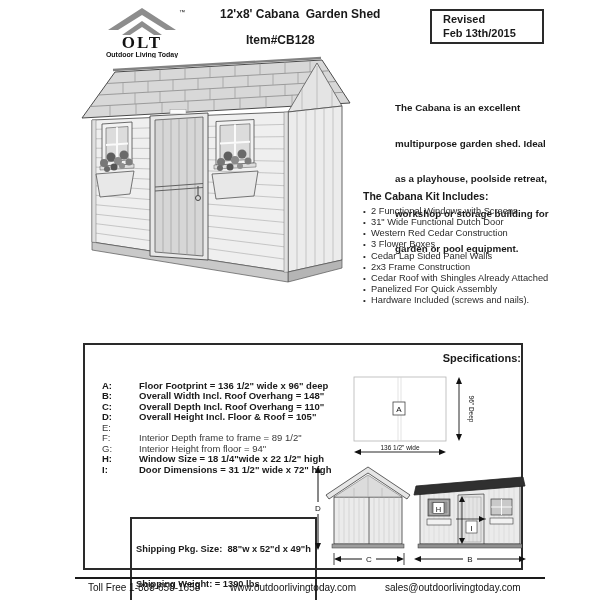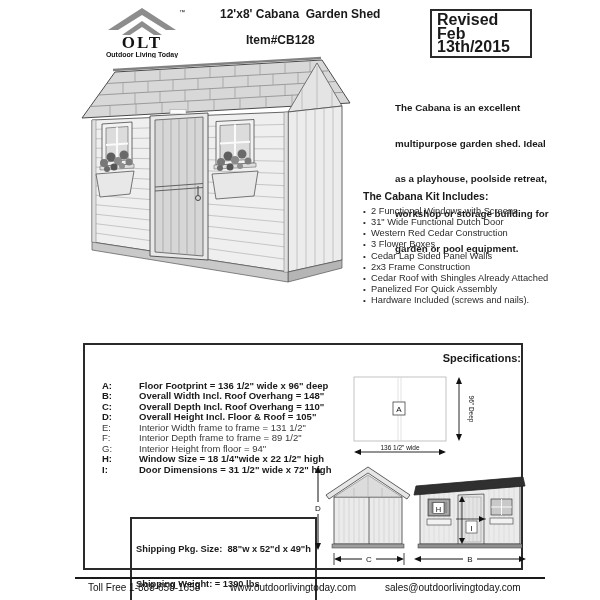--- a/index.html
+++ b/index.html
@@ -1,22 +1,22 @@
 <!DOCTYPE html>
 <html><head>
 <meta charset="utf-8">
 <style>
   html,body{margin:0;padding:0;background:#fff;}
   .page{position:relative;width:600px;height:600px;background:#fff;overflow:hidden;
         font-family:"Liberation Sans",sans-serif;color:#1a1a1a;}
   .abs{position:absolute;}
   .title{left:220px;top:7px;width:180px;font-weight:bold;font-size:12px;white-space:pre;}
   .itemno{left:222px;top:33px;font-weight:bold;font-size:12px;margin-left:24px;}
-  .revised{left:430px;top:9px;width:88px;border:2px solid #2a2a2a;padding:2px 5px;
-           font-weight:bold;font-size:16px;line-height:13.5px;}
+  .revised{left:430px;top:9px;width:88px;border:2px solid #2a2a2a;padding:2px 11px;
+           font-weight:bold;font-size:11px;line-height:13.5px;}
   .intro{left:395px;top:79px;font-weight:bold;font-size:9.8px;line-height:11.7px;white-space:pre;}
   .kit-head{left:363px;top:190px;font-weight:bold;font-size:10.5px;}
   .kit-list{left:363px;top:206px;font-size:9.3px;line-height:11.15px;color:#2a2a2a;}
   .kit-item{white-space:pre;}
   .kit-item .bullet{display:inline-block;width:8px;font-size:8px;}
   .specbox{left:83px;top:343px;width:436px;height:223px;border:2px solid #2a2a2a;}
   .spec-head{left:0;right:0;top:7px;text-align:right;font-weight:bold;font-size:11px;}
   .spec-rows{left:17px;top:36px;font-size:9.5px;line-height:10.45px;}
   .spec-row{display:flex;}
   .spec-row .lt{width:37px;}
@@ -161,21 +161,20 @@
       <div class="spec-row bb">
           <span class="lt">C:</span>
           <span>Overall Depth Incl. Roof Overhang = 110"</span>
         </div>
       <div class="spec-row bb">
           <span class="lt">D:</span>
           <span>Overall Height Incl. Floor &amp; Roof = 105"</span>
         </div>
       <div class="spec-row n">
           <span class="lt">E:</span>
-          <span>Interior Width frame to frame = 131 1/2"</span>
         </div>
       <div class="spec-row n">
           <span class="lt">F:</span>
           <span>Interior Depth frame to frame = 89 1/2"</span>
         </div>
       <div class="spec-row n">
           <span class="lt">G:</span>
           <span>Interior Height from floor = 94"</span>
         </div>
       <div class="spec-row bb">

